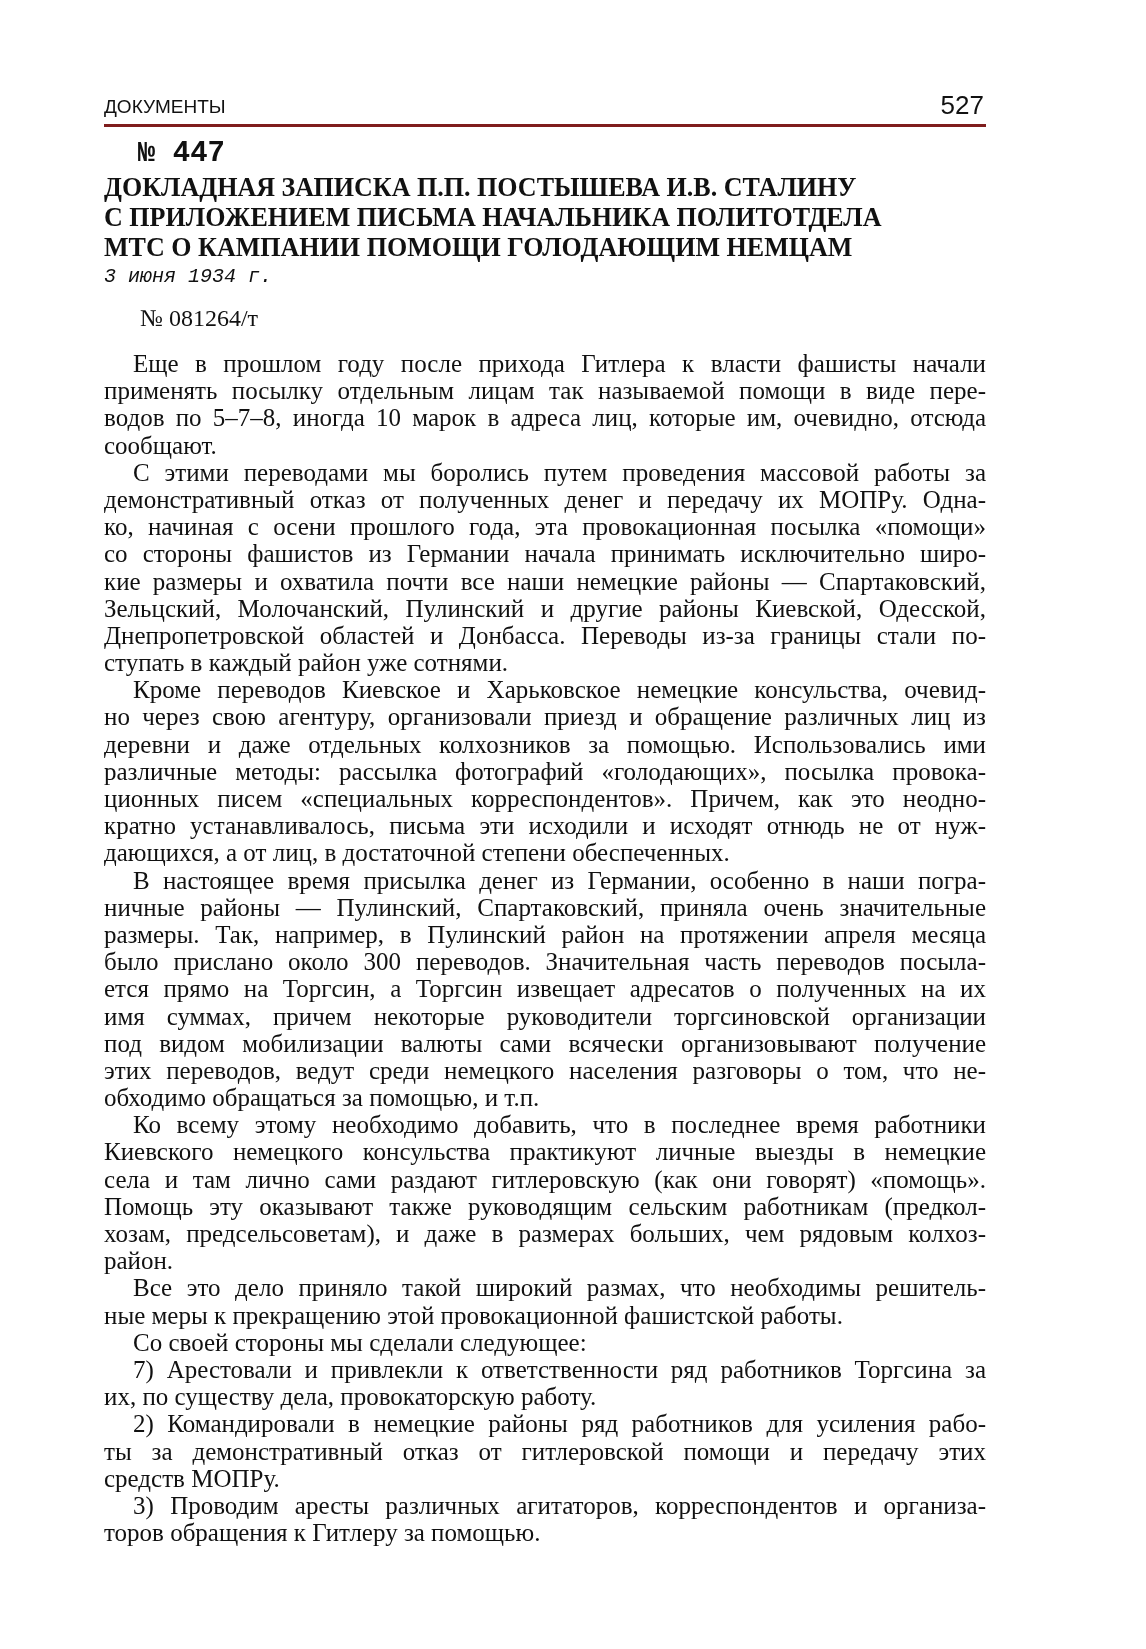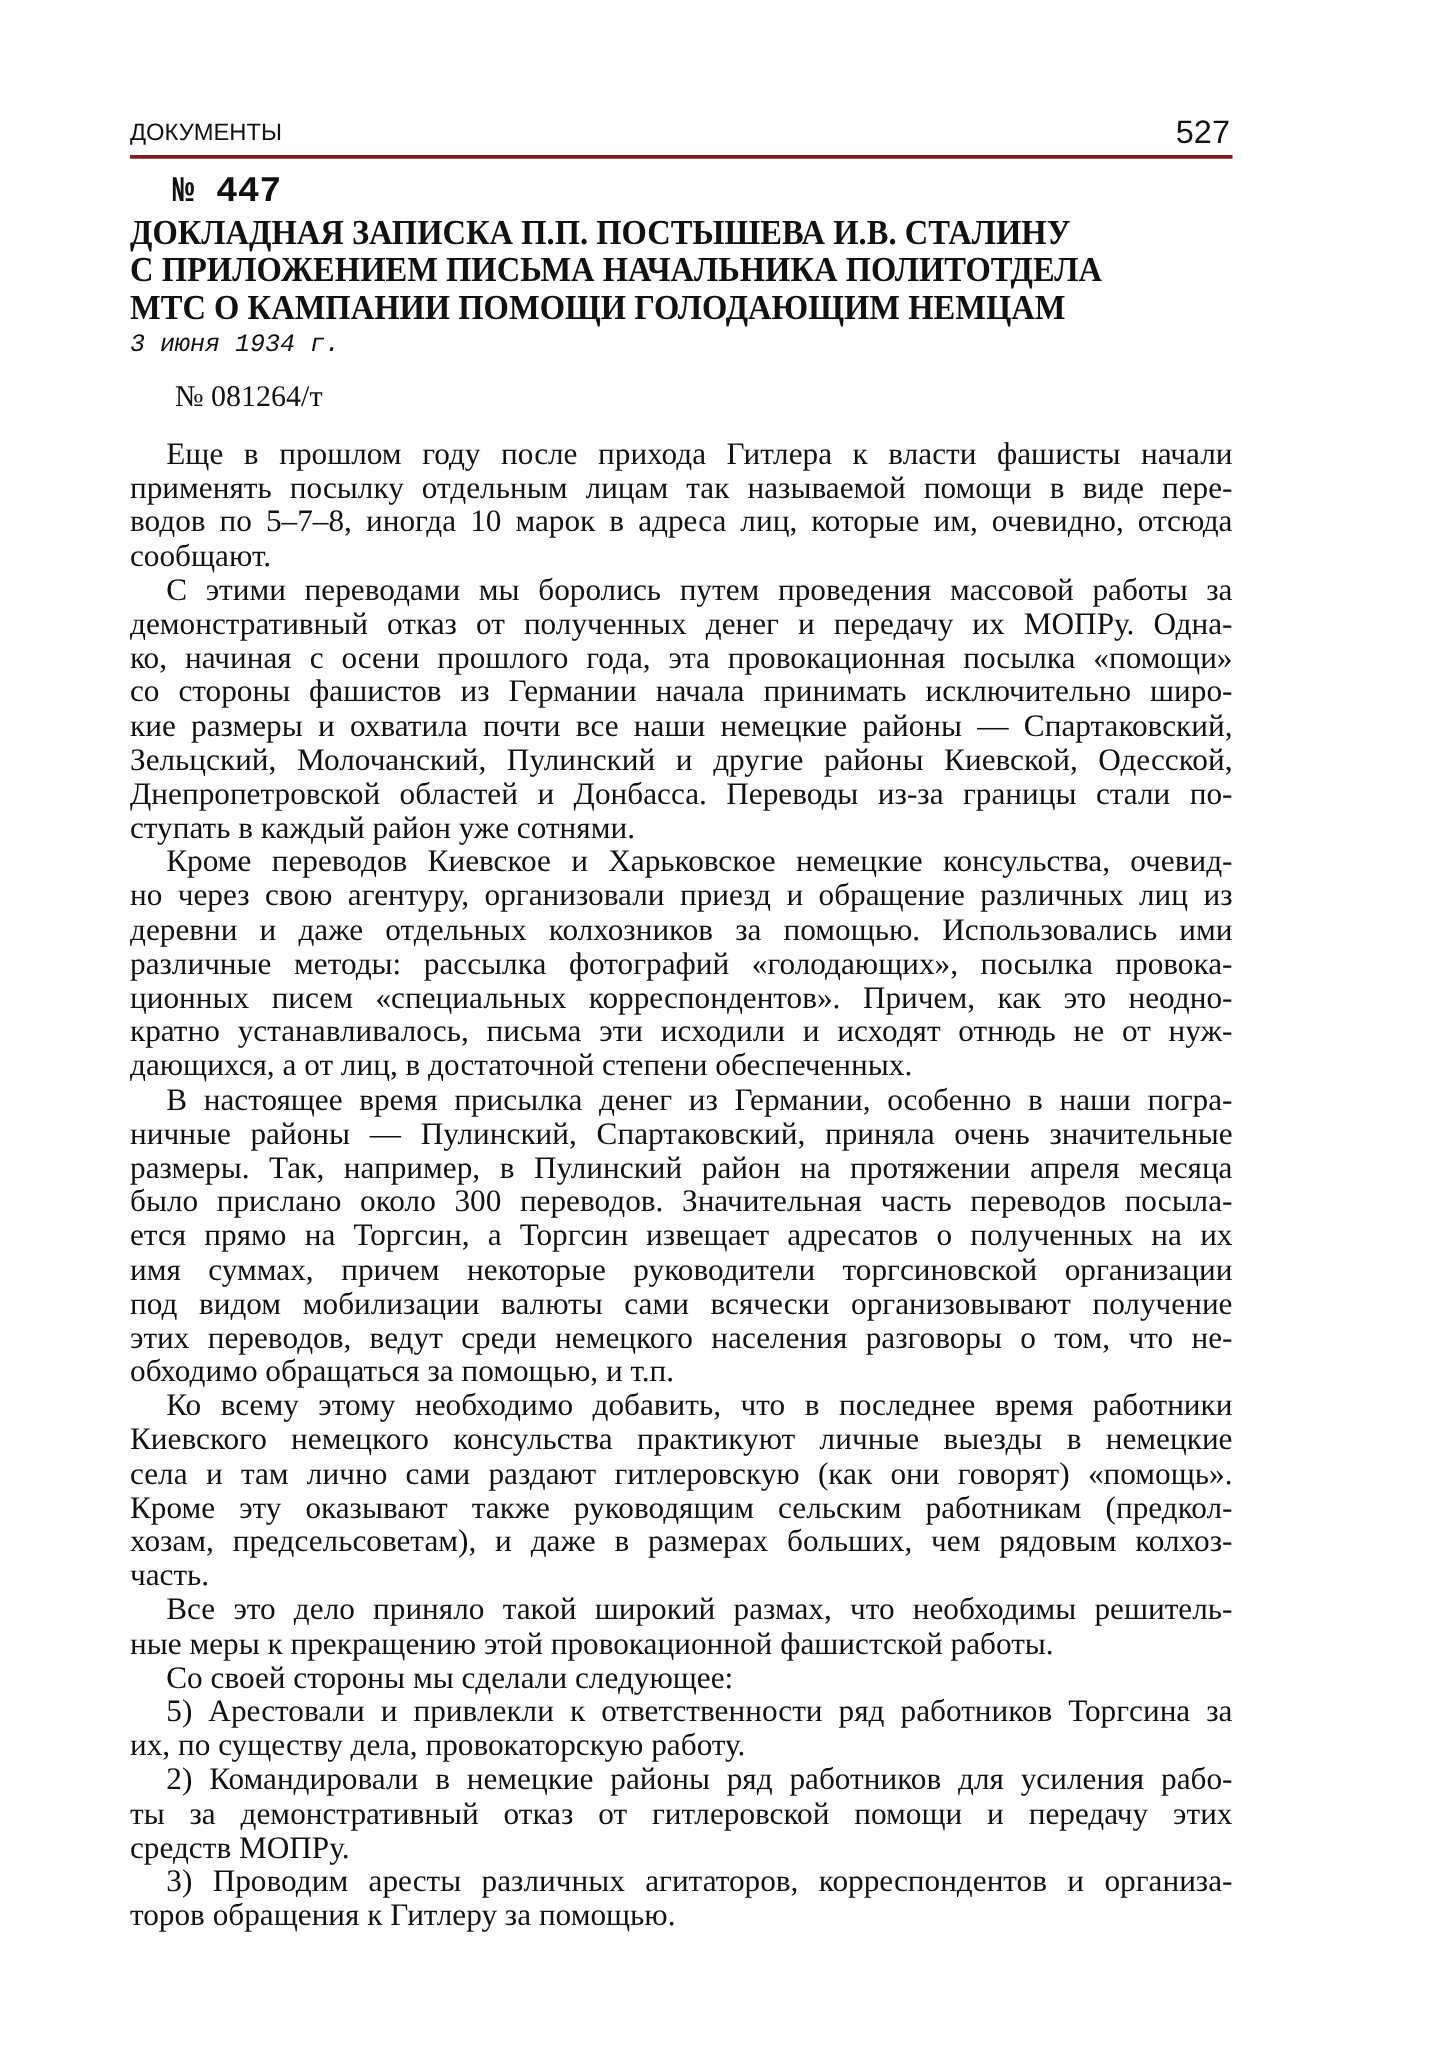--- a/index.html
+++ b/index.html
@@ -71,33 +71,33 @@
       <div class="line">ется прямо на Торгсин, а Торгсин извещает адресатов о полученных на их</div>
       <div class="line">имя суммах, причем некоторые руководители торгсиновской организации</div>
       <div class="line">под видом мобилизации валюты сами всячески организовывают получение</div>
       <div class="line">этих переводов, ведут среди немецкого населения разговоры о том, что не-</div>
       <div class="line last">обходимо обращаться за помощью, и т.п.</div>
     </div>
     <div class="para">
       <div class="line indent">Ко всему этому необходимо добавить, что в последнее время работники</div>
       <div class="line">Киевского немецкого консульства практикуют личные выезды в немецкие</div>
       <div class="line">села и там лично сами раздают гитлеровскую (как они говорят) «помощь».</div>
-      <div class="line">Кроме эту оказывают также руководящим сельским работникам (предкол-</div>
+      <div class="line">Помощь эту оказывают также руководящим сельским работникам (предкол-</div>
       <div class="line">хозам, предсельсоветам), и даже в размерах больших, чем рядовым колхоз-</div>
-      <div class="line last">часть.</div>
+      <div class="line last">район.</div>
     </div>
     <div class="para">
       <div class="line indent">Все это дело приняло такой широкий размах, что необходимы решитель-</div>
       <div class="line last">ные меры к прекращению этой провокационной фашистской работы.</div>
     </div>
     <div class="para">
       <div class="line indent last">Со своей стороны мы сделали следующее:</div>
     </div>
     <div class="para">
-      <div class="line indent">5) Арестовали и привлекли к ответственности ряд работников Торгсина за</div>
+      <div class="line indent">7) Арестовали и привлекли к ответственности ряд работников Торгсина за</div>
       <div class="line last">их, по существу дела, провокаторскую работу.</div>
     </div>
     <div class="para">
       <div class="line indent">2) Командировали в немецкие районы ряд работников для усиления рабо-</div>
       <div class="line">ты за демонстративный отказ от гитлеровской помощи и передачу этих</div>
       <div class="line last">средств МОПРу.</div>
     </div>
     <div class="para">
       <div class="line indent">3) Проводим аресты различных агитаторов, корреспондентов и организа-</div>
       <div class="line last">торов обращения к Гитлеру за помощью.</div>

